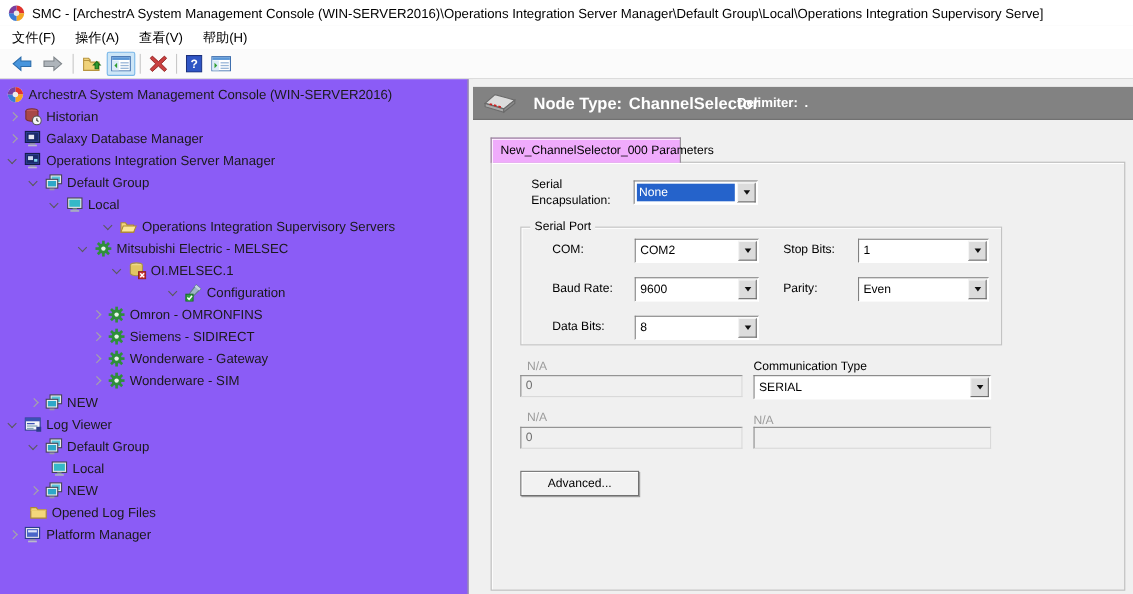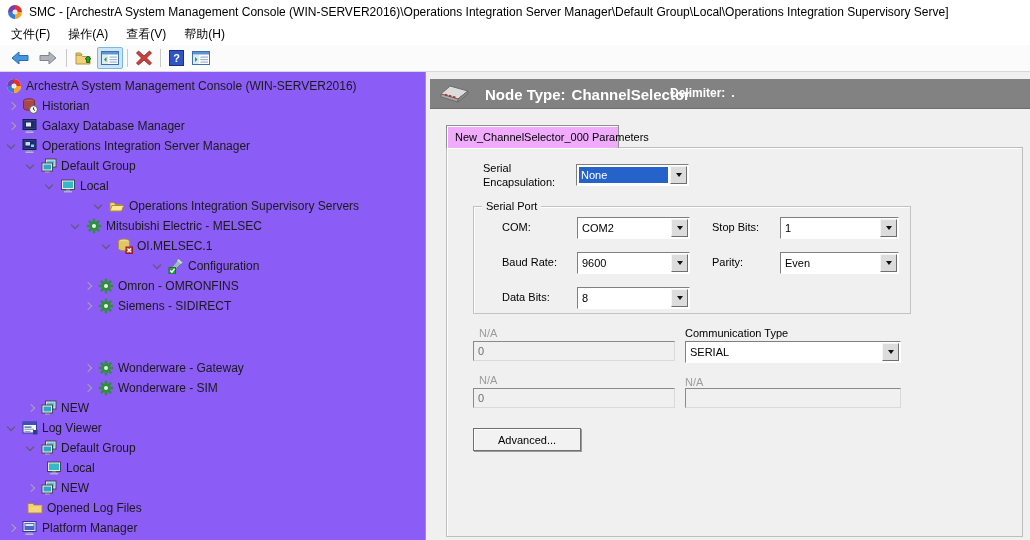--- a/index.html
+++ b/index.html
@@ -333,21 +333,21 @@
               <rect x="6.8" y="0.8" width="2.4" height="14.4" transform="rotate(45 8 8)"></rect>
               <rect x="6.8" y="0.8" width="2.4" height="14.4" transform="rotate(-45 8 8)"></rect>
               <circle cx="8" cy="8" r="4.6"></circle>
             </g>
             <circle cx="8" cy="8" r="2" fill="#e9f4ea"></circle>
           </svg>
         </span>
         <span>Siemens - SIDIRECT</span>
       </span>
     </div>
-    <div class="trow" style="padding-left: 81px; margin-top: 42px;">
+    <div class="trow" style="padding-left: 81px;">
       <span class="chev closed"></span>
       <span class="row-inner">
         <span class="ticon">
           <svg width="16" height="16" viewBox="0 0 16 16">
             <g fill="#2f8f3a">
               <rect x="6.8" y="0.8" width="2.4" height="14.4"></rect>
               <rect x="0.8" y="6.8" width="14.4" height="2.4"></rect>
               <rect x="6.8" y="0.8" width="2.4" height="14.4" transform="rotate(45 8 8)"></rect>
               <rect x="6.8" y="0.8" width="2.4" height="14.4" transform="rotate(-45 8 8)"></rect>
               <circle cx="8" cy="8" r="4.6"></circle>

